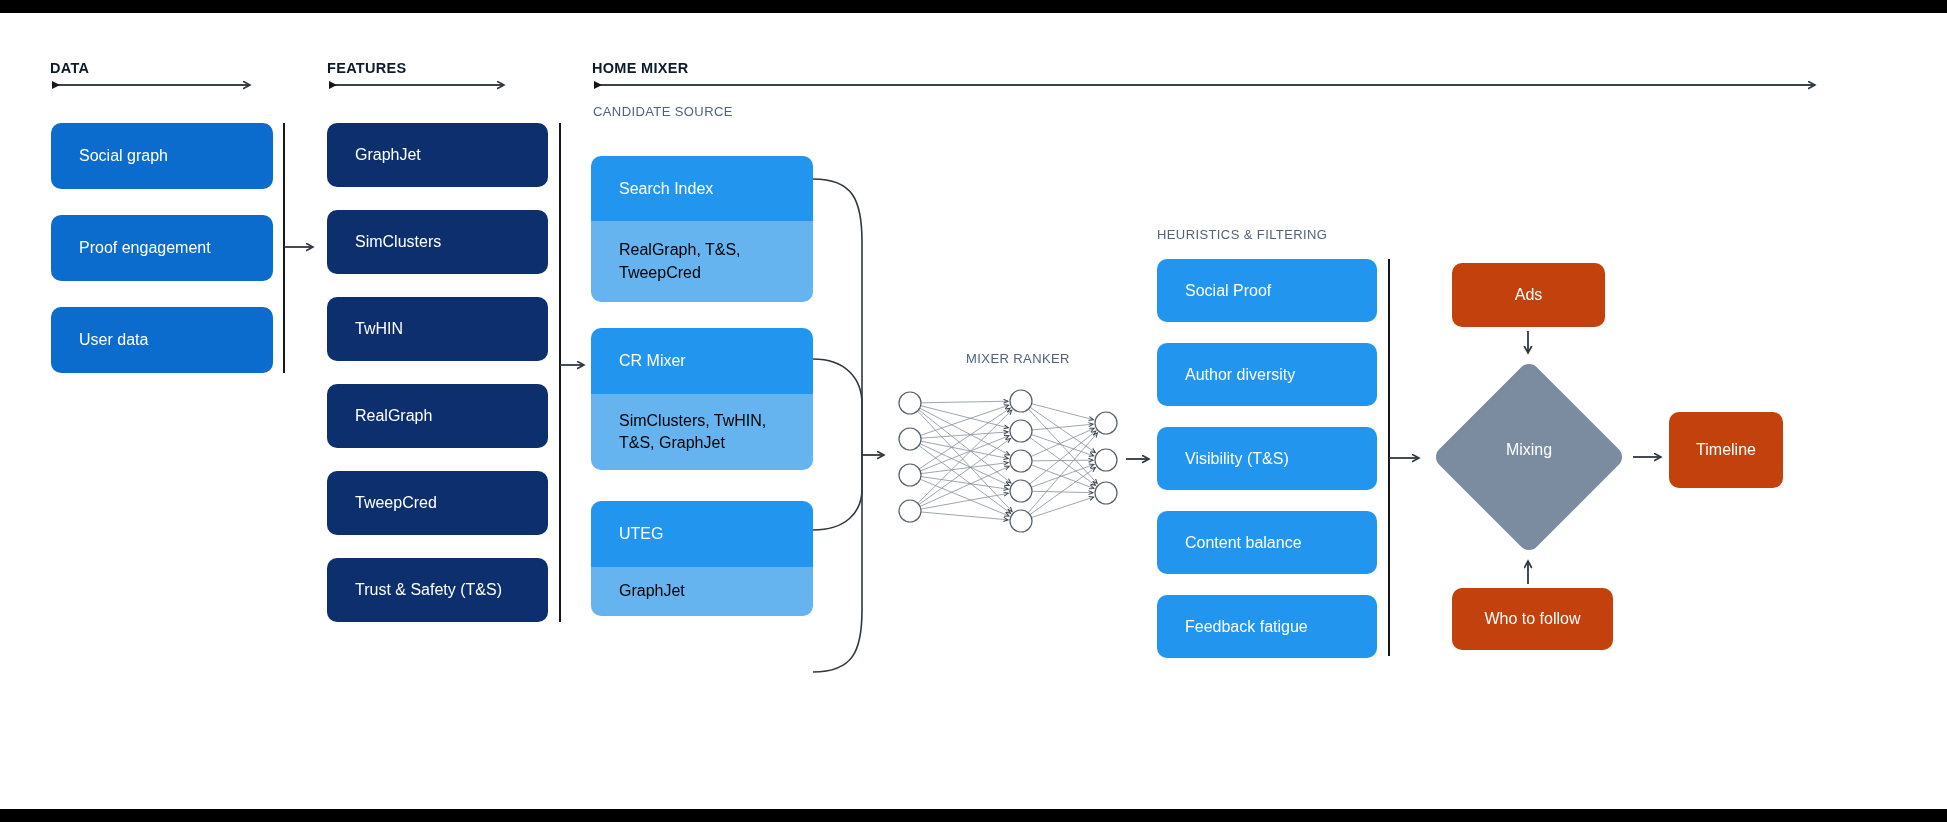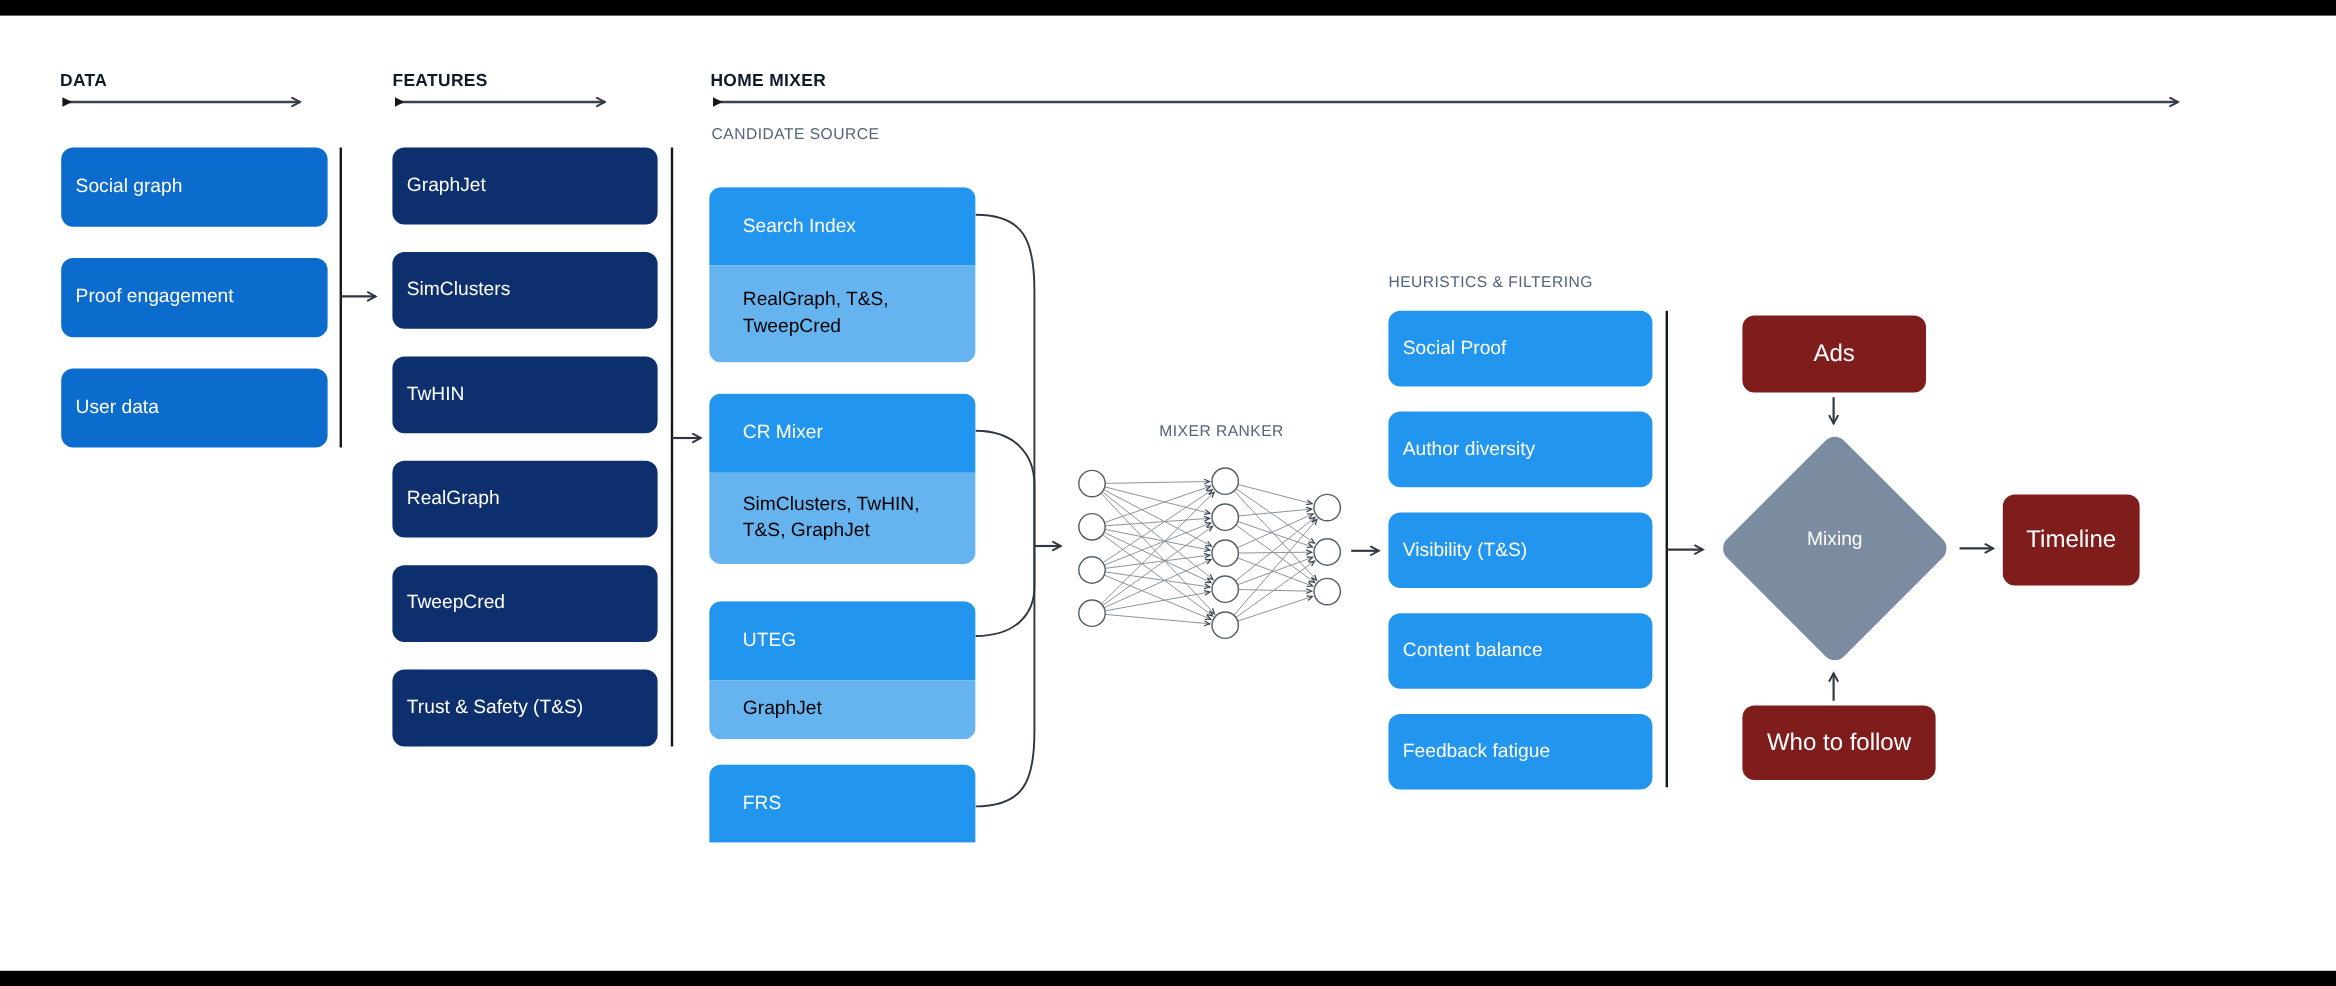--- a/index.html
+++ b/index.html
@@ -6,26 +6,26 @@
   body{width:1947px;height:822px;position:relative;overflow:hidden;
        font-family:"Liberation Sans",sans-serif;-webkit-font-smoothing:antialiased;}
   .bar{position:absolute;left:0;width:1947px;background:#000;}
   #bar-top{top:0;height:13px;}
   #bar-bottom{top:809px;height:13px;}
 
   .hdr{position:absolute;font-size:14.5px;font-weight:700;color:#0d1b2b;letter-spacing:.3px;}
   .slabel{position:absolute;font-size:13px;color:#51627a;letter-spacing:.4px;font-weight:500;}
 
   .box{position:absolute;border-radius:10px;color:#fff;display:flex;align-items:center;
-       padding-left:12px;box-sizing:border-box;font-size:16px;font-weight:500;}
+       padding-left:28px;box-sizing:border-box;font-size:16px;font-weight:500;}
   .b-data{left:51px;width:222px;height:66px;background:#0c6ccd;}
   .b-feat{left:327px;width:221px;height:64px;background:#0e2f6e;}
   .b-heur{left:1157px;width:220px;height:63px;background:#2296ef;}
-  .b-cta{background:#7f1d1d;border-radius:10px;position:absolute;color:#fff;
-         display:flex;align-items:center;justify-content:center;font-size:20px;font-weight:500;}
+  .b-cta{background:#c2410c;border-radius:10px;position:absolute;color:#fff;
+         display:flex;align-items:center;justify-content:center;font-size:16px;font-weight:500;}
 
   .cg{position:absolute;left:591px;width:222px;border-radius:10px;overflow:hidden;
       display:flex;flex-direction:column;margin-top:24px;}
   .cg-top{background:#2296ef;color:#fff;display:flex;align-items:center;
           padding-left:28px;box-sizing:border-box;font-size:16px;font-weight:500;flex:0 0 auto;}
   .cg-sub{background:#65b4f0;color:#000000;display:flex;align-items:center;
           padding:0 24px 0 28px;box-sizing:border-box;font-size:16px;font-weight:500;
           line-height:1.38;flex:1 1 auto;}
 
   #mixing-label{position:absolute;left:1429px;top:441px;width:200px;text-align:center;
@@ -159,21 +159,20 @@
 </div>
 <div class="cg" style="top:304px;height:142px">
   <div class="cg-top" style="height:66px">CR Mixer</div>
   <div class="cg-sub">SimClusters, TwHIN, T&amp;S, GraphJet</div>
 </div>
 <div class="cg" style="top:477px;height:115px">
   <div class="cg-top" style="height:66px">UTEG</div>
   <div class="cg-sub">GraphJet</div>
 </div>
 <div class="cg" style="top:613px;height:137px">
-  <div class="cg-top" style="height:65px">FRS</div>
 </div>
 
 <div class="box b-heur" style="top:259px">Social Proof</div>
 <div class="box b-heur" style="top:343px">Author diversity</div>
 <div class="box b-heur" style="top:427px">Visibility (T&amp;S)</div>
 <div class="box b-heur" style="top:511px">Content balance</div>
 <div class="box b-heur" style="top:595px">Feedback fatigue</div>
 
 <div class="b-cta" style="left:1452px;top:263px;width:153px;height:64px">Ads</div>
 <div id="mixing-label">Mixing</div>

